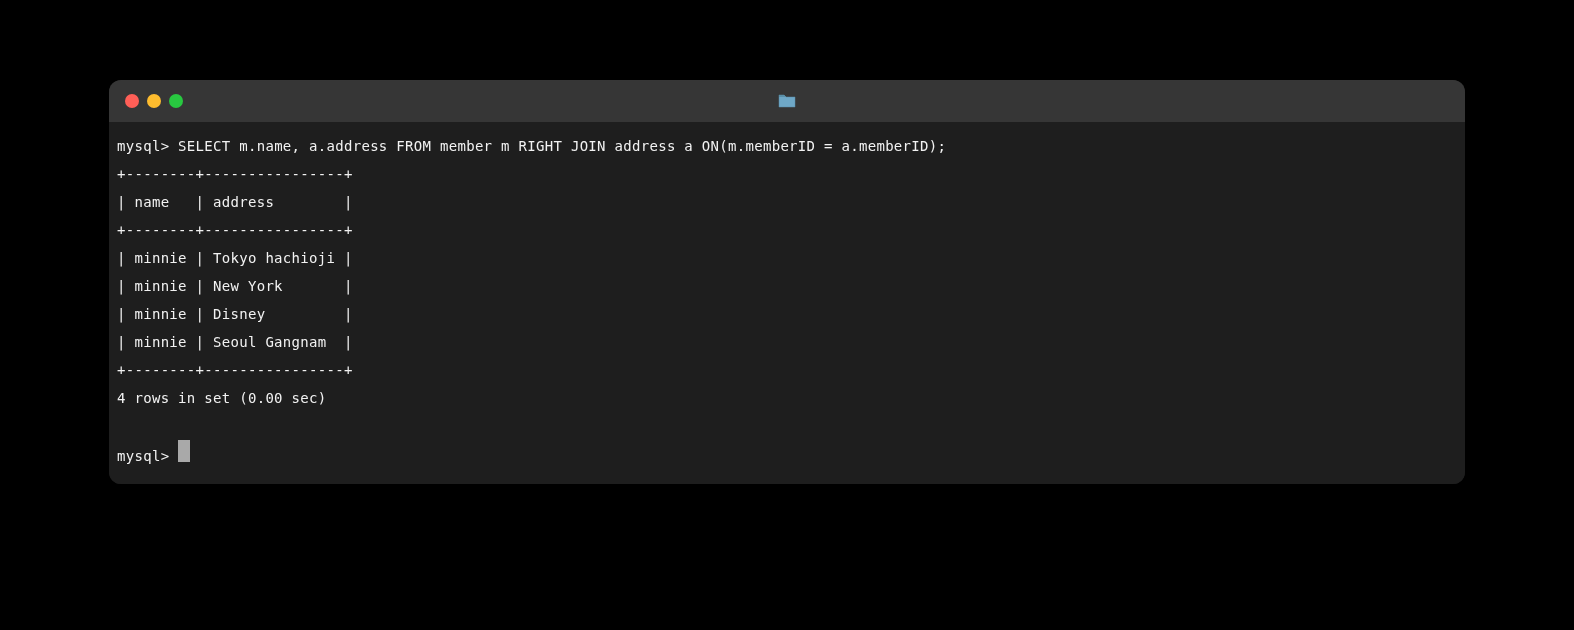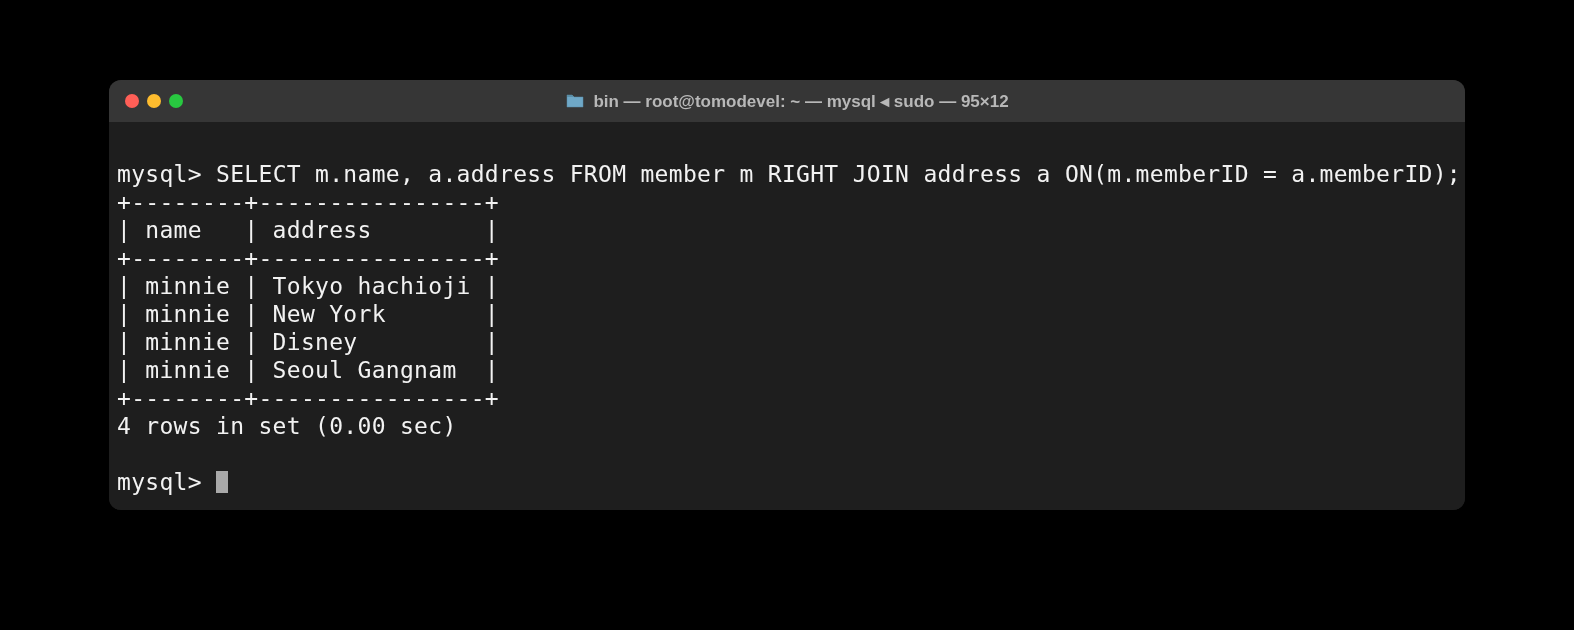--- a/index.html
+++ b/index.html
@@ -65,26 +65,25 @@
   .title-text {
     color: #b8b8b8;
     font-size: 17px;
     font-weight: 600;
     font-family: -apple-system, BlinkMacSystemFont, 'Segoe UI', sans-serif;
   }
   .terminal-body {
     padding: 10px 8px 14px 8px;
     background: #1e1e1e;
     color: #f2f2f2;
-    font-size: 23px;
+    font-size: 14px;
     line-height: 28px;
     font-weight: 500;
     white-space: pre;
     letter-spacing: 0.3px;
-    margin-top: 28px;
   }
   .cursor {
     display: inline-block;
     width: 12px;
     height: 22px;
     background: #a9a9a9;
     vertical-align: text-bottom;
     margin-bottom: 2px;
   }
 </style>
@@ -98,21 +97,20 @@
       <div class="traffic-light traffic-yellow"></div>
       <div class="traffic-light traffic-green"></div>
     </div>
     <div class="title-container">
       <span class="folder-icon">
         <svg width="20" height="16" viewBox="0 0 20 16">
           <path d="M2 2 L7 2 L9 4 L18 4 L18 14 L2 14 Z" fill="#6fa8c7" stroke="#5a8fa8" stroke-width="0.5"></path>
           <path d="M2 2 L7 2 L9 4 L2 4 Z" fill="#5a8fa8"></path>
         </svg>
       </span>
-      <span class="title-text">bin — root@tomodevel: ~ — mysql ◂ sudo — 95×12</span>
     </div>
   </div>
   <div class="terminal-body"><span>mysql&gt;</span> <span>SELECT m.name, a.address FROM member m RIGHT JOIN address a ON(m.memberID = a.memberID);</span>
 <span>+--------+----------------+</span>
 <span>| name   | address        |</span>
 <span>+--------+----------------+</span>
 <span>| minnie | Tokyo hachioji |</span>
 <span>| minnie | New York       |</span>
 <span>| minnie | Disney         |</span>
 <span>| minnie | Seoul Gangnam  |</span>

